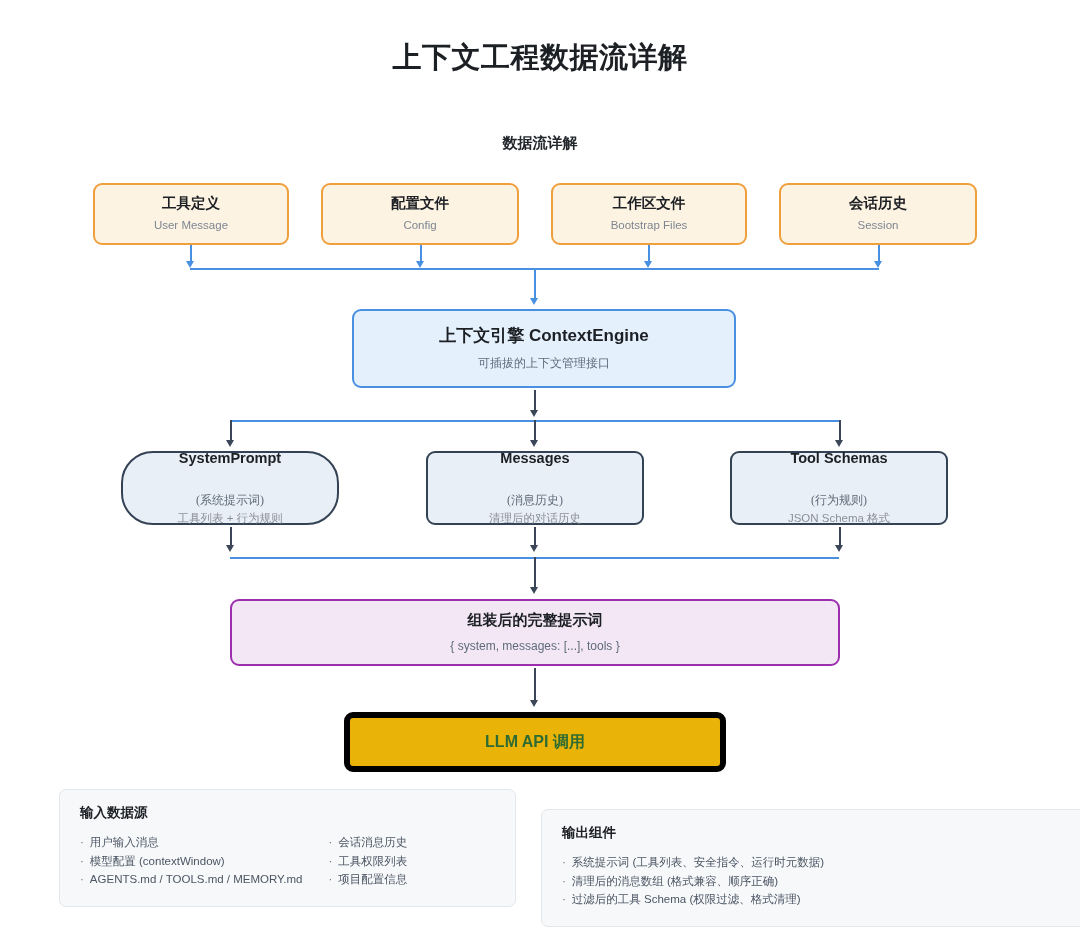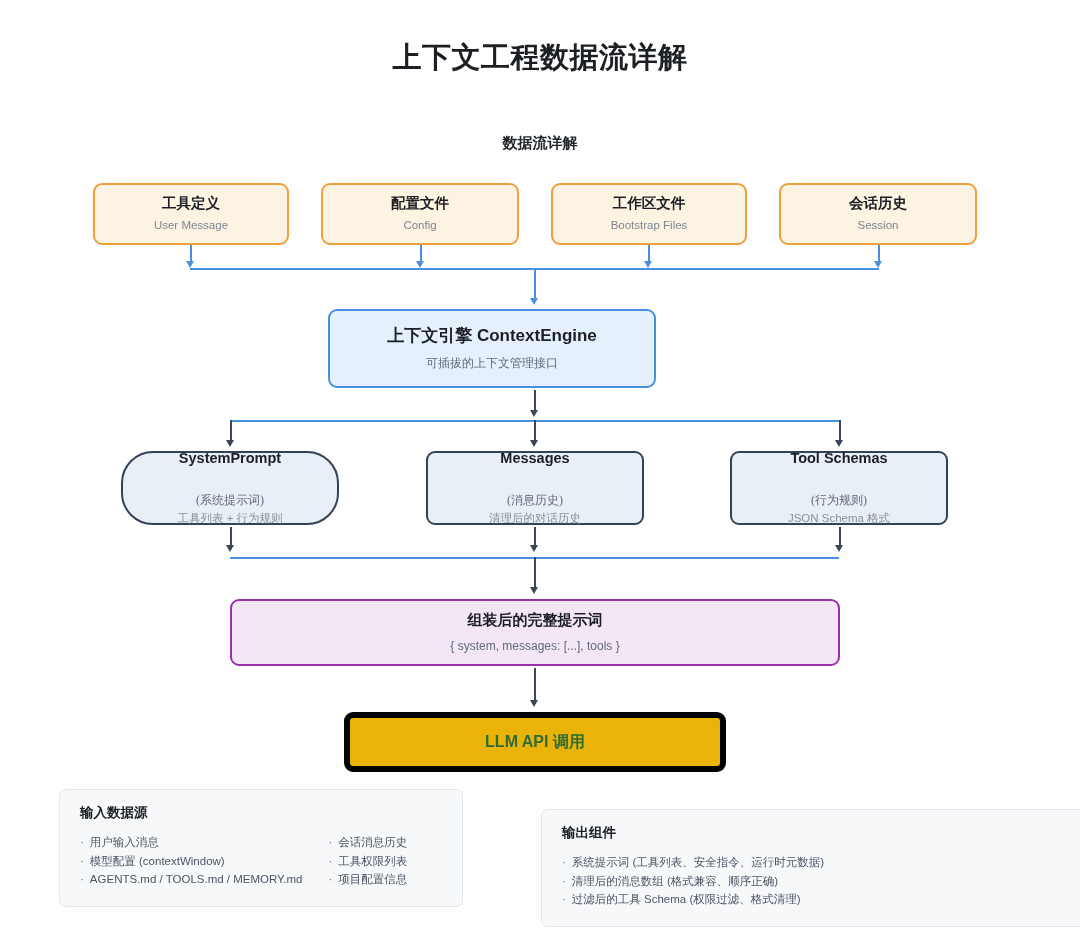--- a/index.html
+++ b/index.html
@@ -91,23 +91,23 @@
     height: 62px;
     top: 183px;
   }
   .node.source .t1 { font-size: 14.5px; }
   .node.source .t2 { color: #7d8692; }
 
   
   .node.engine {
     background: #e5f0fd;
     border: 2px solid #4a90e2;
-    left: 328px;
+    left: 352px;
     top: 309px;
-    width: 328px;
+    width: 384px;
     height: 79px;
   }
   .node.engine .t1 { font-size: 17px; }
   .node.engine .t2 { font-size: 12px; color: #5f6b79; margin-top: 7px; }
 
   
   .node.component {
     background: #e9eff6;
     border: 2px solid #344256;
     top: 451px;
@@ -287,21 +287,21 @@
     <div class="t2">{ system, messages: [...], tools }</div>
   </div>
 
   <div class="wire v dark" style="left:534px; top:668px; height:34px;"></div>
   <div class="arrow dark" style="left:530px; top:700px;"></div>
 
   <div class="node llm">
     <div class="t1">LLM API 调用</div>
   </div>
 
-  <div class="legend" style="left:59px; width:404px;">
+  <div class="legend" style="left:59px; width:457px;">
     <h4>输入数据源</h4>
     <div class="cols">
       <ul>
         <li>用户输入消息</li>
         <li>模型配置 (contextWindow)</li>
         <li>AGENTS.md / TOOLS.md / MEMORY.md</li>
       </ul>
       <ul>
         <li>会话消息历史</li>
         <li>工具权限列表</li>

